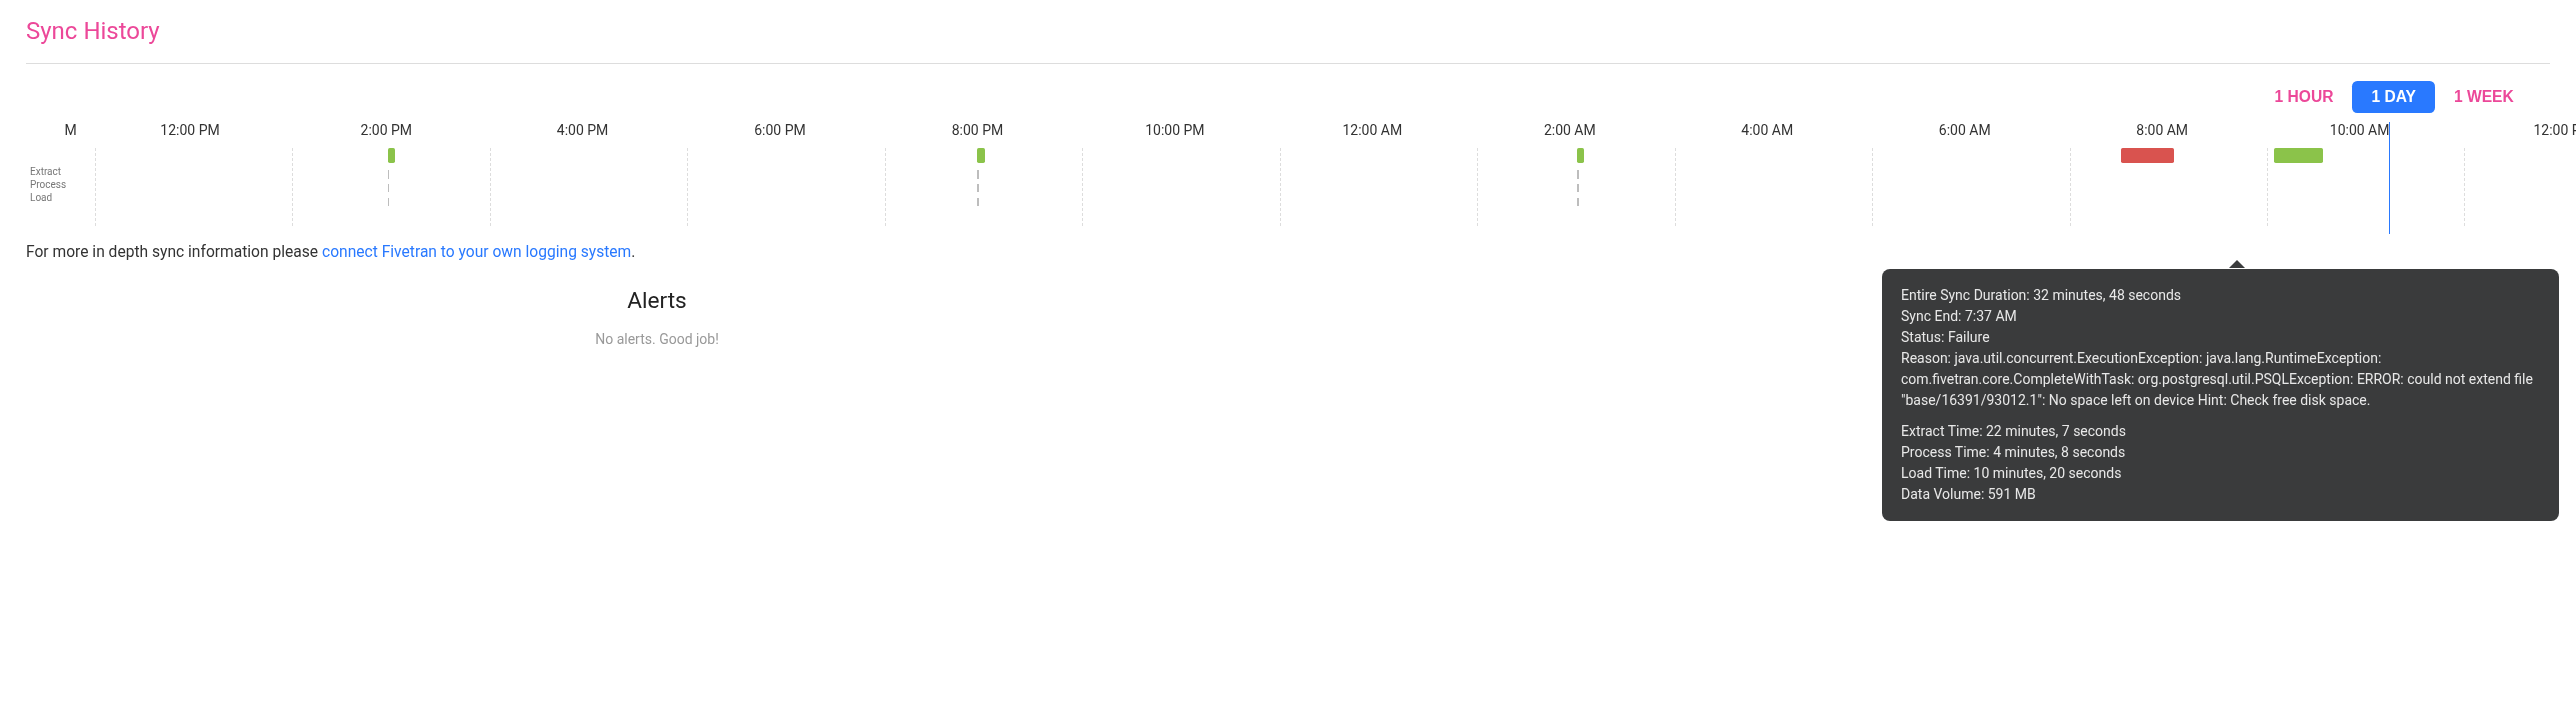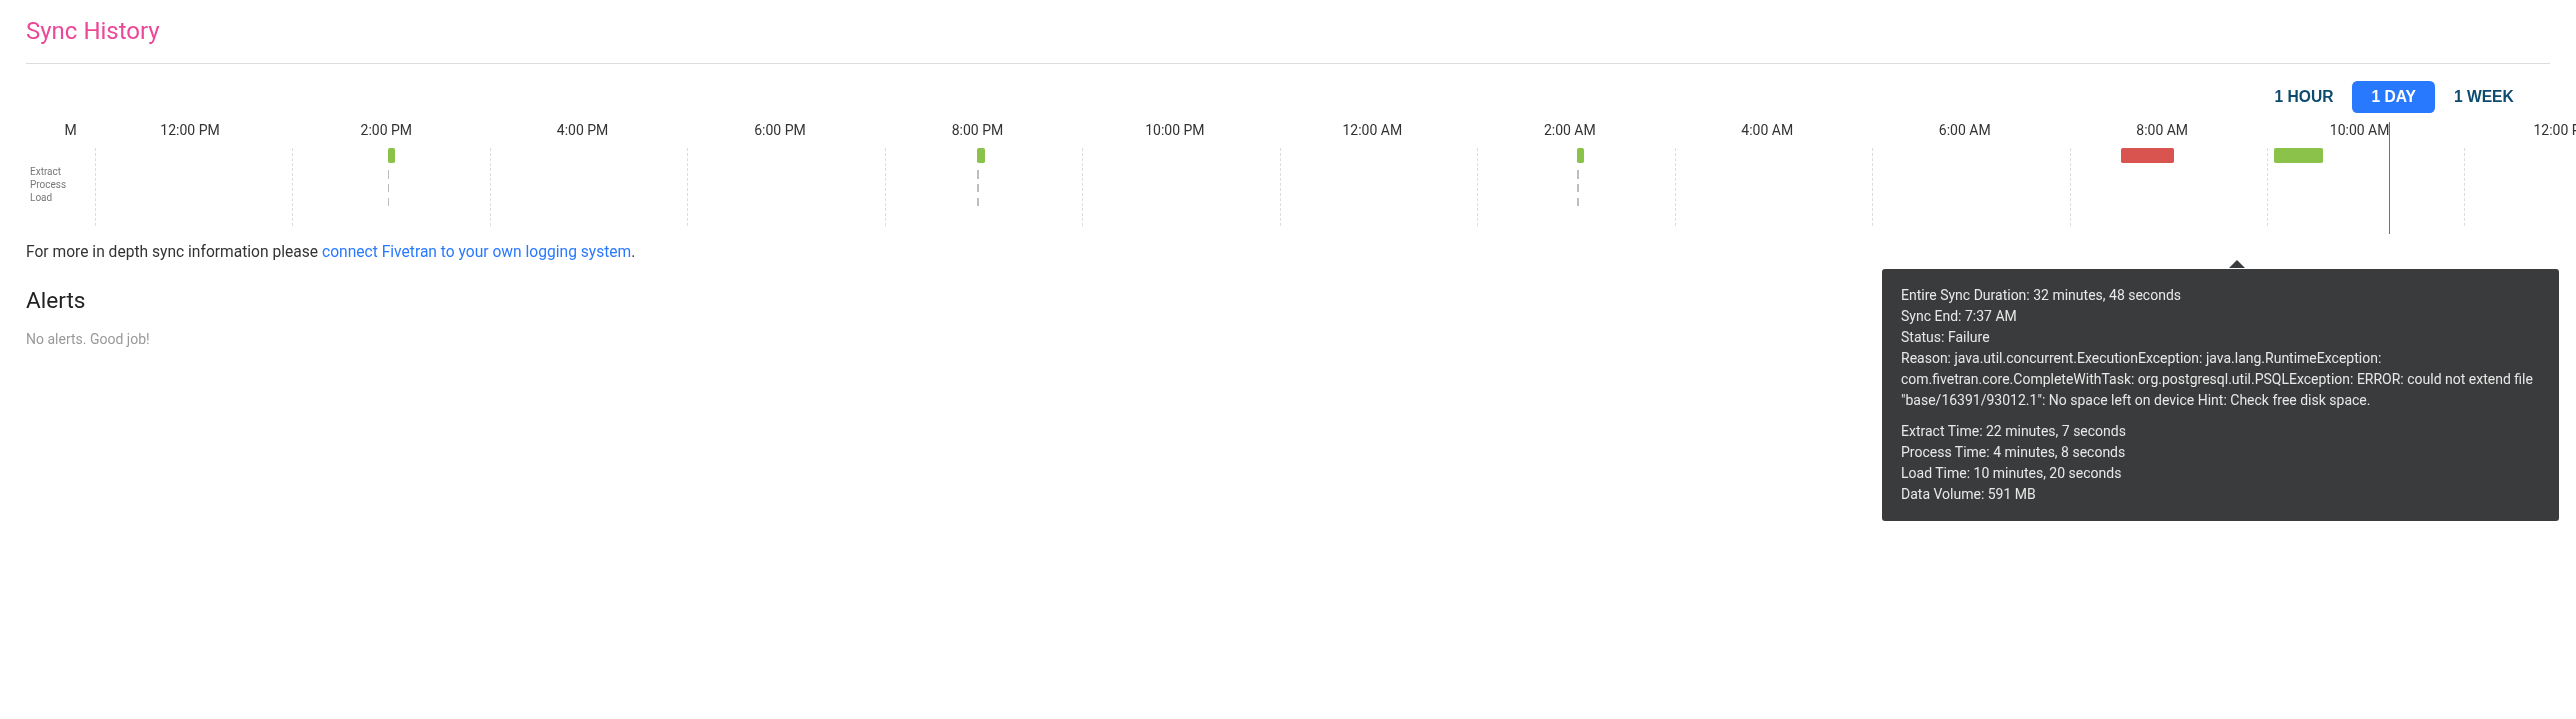--- a/index.html
+++ b/index.html
@@ -2,21 +2,21 @@
 <html style="font-size:14px"><head>
   <meta charset="utf-8">
   <style>
     * { box-sizing: border-box; margin: 0; padding: 0; }
     body { font-family: -apple-system, BlinkMacSystemFont, "Segoe UI", Roboto, Helvetica, Arial, sans-serif; color: #1a1a1a; padding: 17.3px 26px; width: 2576px; }
     
     .page-title { font-size: 24px; font-weight: 400; color: #ec4899; margin-bottom: 17.3px; }
     .divider { border: none; border-top: 0.9px solid #ddd; margin-bottom: 17.3px; }
     
     .range-row { display: flex; justify-content: flex-end; gap: 0; margin-bottom: 8.7px; padding-right: 17.3px; }
-    .range-btn { padding: 7px 19px; font-size: 15.6px; font-weight: 700; color: #0c4a6e; background: #fff; border: none; border-radius: 5.2px; cursor: pointer; }
+    .range-btn { padding: 7px 19px; font-size: 15.6px; font-weight: 700; color: #ec4899; background: #fff; border: none; border-radius: 5.2px; cursor: pointer; }
     .range-btn.active { background: #2979ff; color: #fff; }
     
     .timeline-wrap { position: relative; padding-left: 69px; padding-right: 17.3px; }
     .xaxis-row { display: flex; position: relative; height: 21px; margin-bottom: 5.2px; }
     .xaxis-tick { position: absolute; font-size: 14px; color: #333; transform: translateX(-50%); white-space: nowrap; }
     
     .rows-area { position: relative; }
     .ylabels { position: absolute; left: -65px; top: 17.3px; font-size: 10px; color: #777; line-height: 1.3; }
     .ylabels div { white-space: nowrap; }
     
@@ -27,32 +27,32 @@
     .event-bar { position: absolute; top: 0; height: 15.6px; border-radius: 1.7px; }
     .event-bar.green { background: #8bc34a; }
     .event-bar.red { background: #d9534f; }
     .tick-small { position: absolute; width: 1.7px; height: 8.7px; background: #bdbdbd; }
     .bar-row { position: absolute; left: 0; right: 0; }
     
     .helper-row { margin-top: 17.3px; font-size: 15.6px; color: #333; }
     .helper-link { color: #2979ff; text-decoration: none; cursor: pointer; }
     
     .panels { display: flex; margin-top: 26px; gap: 0; }
-    .panel { flex: 1; text-align: left; }
+    .panel { flex: 1; text-align: center; }
     .panel-title { font-size: 22.6px; font-weight: 400; color: #222; margin-bottom: 17.3px; }
     .panel-msg { font-size: 14px; color: #999; }
     
     .tooltip {
       position: absolute;
       background: #3a3b3c;
       color: #e8e8e8;
       padding: 15.6px 19px;
       font-size: 14px;
       line-height: 1.5;
-      border-radius: 3px;
+      border-radius: 8px;
       max-width: 677px;
       width: 677px;
       z-index: 10;
     }
     .tooltip::before {
       content: '';
       position: absolute;
       top: -8.7px;
       left: 347px;
       border-left: 8.7px solid transparent;

